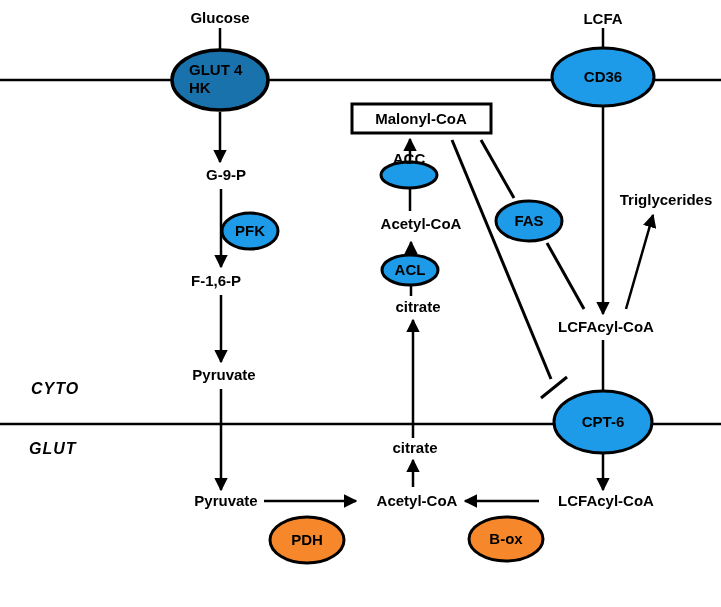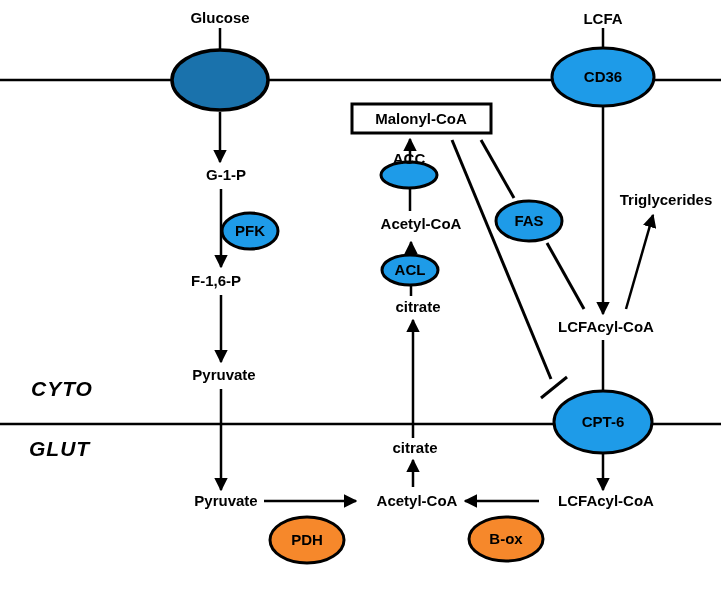--- a/index.html
+++ b/index.html
@@ -6,21 +6,21 @@
   #canvas{
     position:relative;width:721px;height:607px;background:#ffffff;
     font-family:"Liberation Sans",sans-serif;overflow:hidden;padding-left:17px;
   }
   #wires{position:absolute;left:0;top:0;width:721px;height:607px;}
   .lbl{
     position:absolute;font-weight:bold;font-size:15px;color:#000;
     white-space:nowrap;line-height:18px;
   }
   .ctr{transform:translateX(-50%);}
-  .compartment{font-style:italic;font-size:21px;letter-spacing:1px;}
+  .compartment{font-style:italic;font-size:16px;letter-spacing:1px;}
   .node-lbl{font-size:15px;}
 </style>
 </head>
 <body>
 
 <div id="canvas">
 
   <svg id="wires" viewBox="0 0 721 607">
     <defs>
       <marker id="ah" viewBox="0 0 10 10" refX="9" refY="5" markerWidth="5.5" markerHeight="5.5" orient="auto-start-reverse">
@@ -63,36 +63,40 @@
     <ellipse cx="529" cy="221" rx="33" ry="20" stroke="#000" stroke-width="3" fill="#1E9BE8"></ellipse>
     <ellipse cx="603" cy="422" rx="49" ry="31" stroke="#000" stroke-width="3" fill="#1E9BE8"></ellipse>
     <ellipse cx="307" cy="540" rx="37" ry="23" stroke="#000" stroke-width="3" fill="#F6882B"></ellipse>
     <ellipse cx="506" cy="539" rx="37" ry="22" stroke="#000" stroke-width="3" fill="#F6882B"></ellipse>
 
     <rect x="352" y="104" width="139" height="29" stroke="#000" stroke-width="3" fill="#FFFFFF"></rect>
   </svg>
 
   <div class="lbl ctr" style="left:220px;top:9px">Glucose</div>
   <div class="lbl ctr" style="left:603px;top:10px">LCFA</div>
-  <div class="lbl ctr" style="left:226px;top:166px">G-1-P</div>
+  <div class="lbl ctr" style="left:226px;top:166px">G-9-P</div>
   <div class="lbl ctr" style="left:216px;top:272px">F-1,6-P</div>
   <div class="lbl ctr" style="left:224px;top:366px">Pyruvate</div>
   <div class="lbl ctr" style="left:421px;top:110px">Malonyl-CoA</div>
   <div class="lbl ctr" style="left:421px;top:215px">Acetyl-CoA</div>
   <div class="lbl ctr" style="left:418px;top:298px">citrate</div>
   <div class="lbl ctr" style="left:666px;top:191px">Triglycerides</div>
   <div class="lbl ctr" style="left:606px;top:318px">LCFAcyl-CoA</div>
   <div class="lbl ctr" style="left:415px;top:439px">citrate</div>
   <div class="lbl ctr" style="left:226px;top:492px">Pyruvate</div>
   <div class="lbl ctr" style="left:417px;top:492px">Acetyl-CoA</div>
   <div class="lbl ctr" style="left:606px;top:492px">LCFAcyl-CoA</div>
 
   <div class="lbl compartment" style="left:31px;top:380px">CYTO</div>
   <div class="lbl compartment" style="left:29px;top:440px">GLUT</div>
 
+  <div class="lbl node-lbl" style="left:189px;top:61px">
+    <div>GLUT 4</div>
+    <div>HK</div>
+  </div>
   <div class="lbl ctr node-lbl" style="left:603px;top:68px">CD36</div>
   <div class="lbl ctr node-lbl" style="left:250px;top:222px">PFK</div>
   <div class="lbl ctr node-lbl" style="left:409px;top:150px">ACC</div>
   <div class="lbl ctr node-lbl" style="left:410px;top:261px">ACL</div>
   <div class="lbl ctr node-lbl" style="left:529px;top:212px">FAS</div>
   <div class="lbl ctr node-lbl" style="left:603px;top:413px">CPT-6</div>
   <div class="lbl ctr node-lbl" style="left:307px;top:531px">PDH</div>
   <div class="lbl ctr node-lbl" style="left:506px;top:530px">B-ox</div>
 
 </div>

